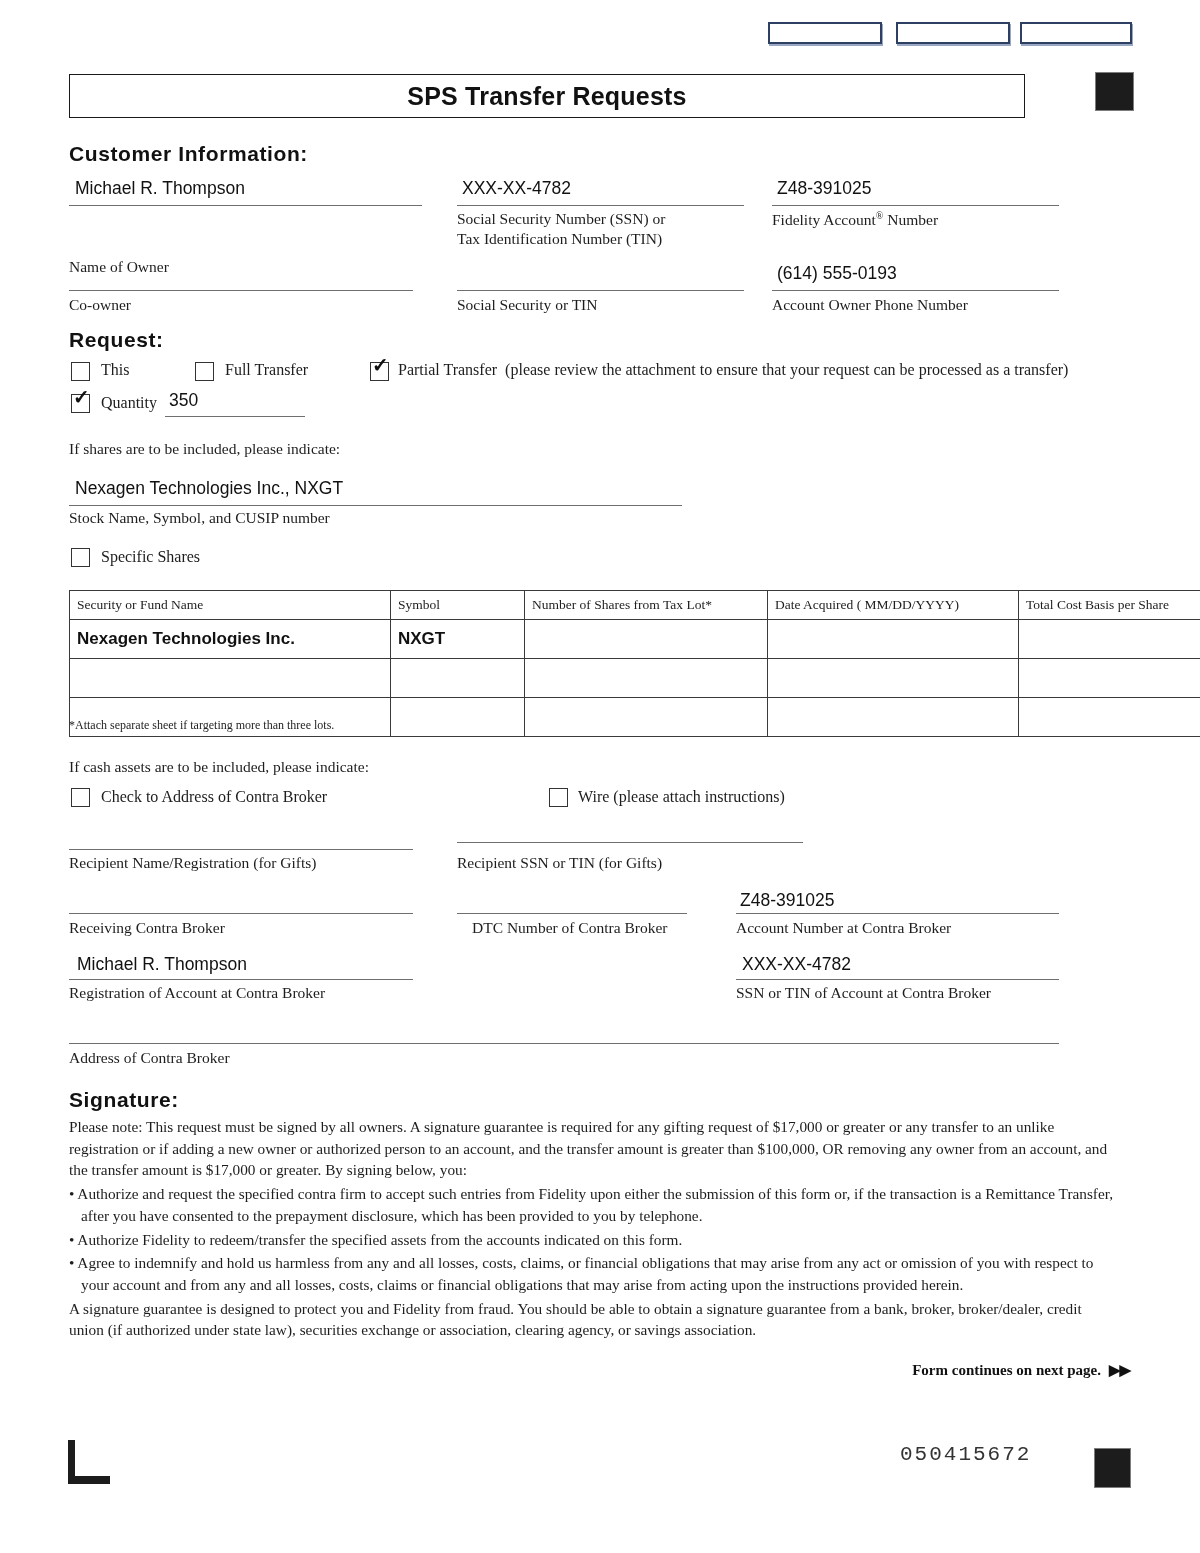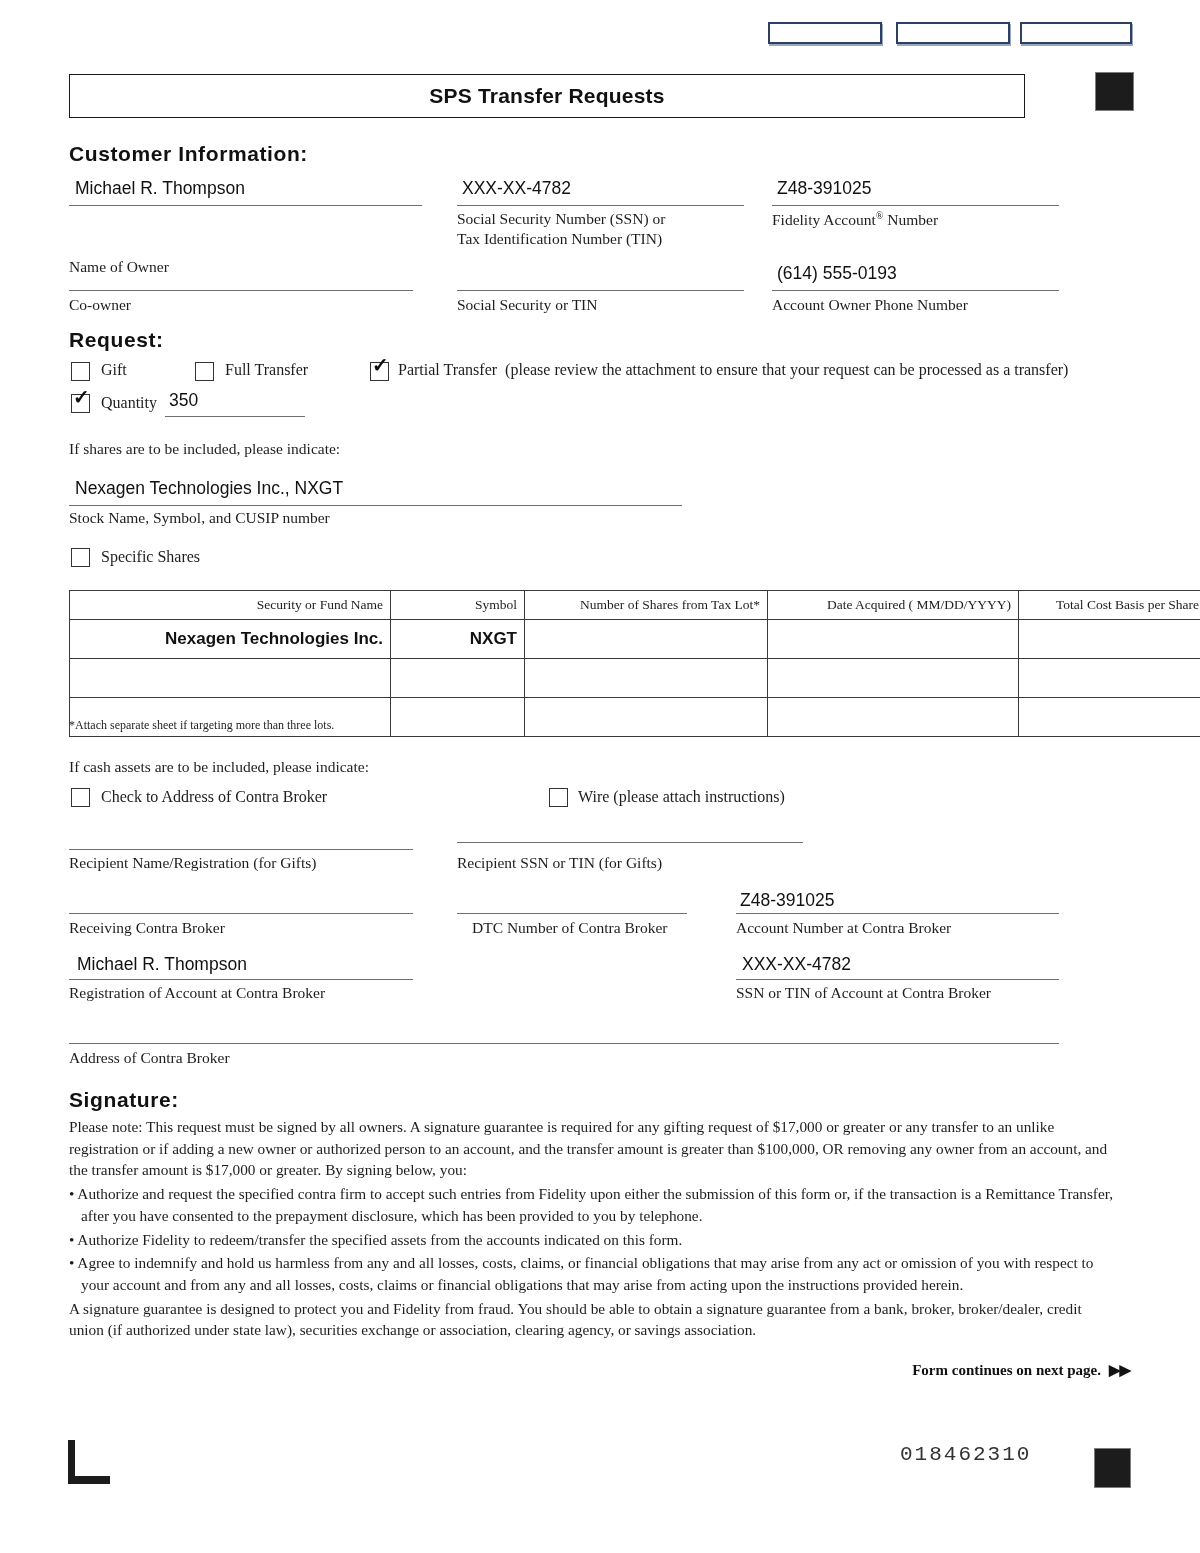--- a/index.html
+++ b/index.html
@@ -39,21 +39,21 @@
   .corner-mark i.h{left:0;bottom:0;width:42px;height:8px;}
 
   
   .title-bar{
     position:absolute;left:69px;top:74px;width:954px;height:42px;
     border:1.5px solid #1a1a1a;
     display:flex;align-items:center;justify-content:center;
   }
   .title-bar .t{
     font-family:"Liberation Sans", sans-serif;
-    font-weight:bold;font-size:21px;letter-spacing:.2px;color:#111;
+    font-weight:bold;font-size:25px;letter-spacing:.2px;color:#111;
   }
 
   
   .sec-head{
     position:absolute;left:69px;
     font-family:"Liberation Sans", sans-serif;
     font-weight:bold;font-size:21px;
     letter-spacing:.6px;color:#111;text-align:right;
   }
 
@@ -89,21 +89,21 @@
   
   .tbl{
     position:absolute;left:69px;top:590px;width:1062px;
     border-collapse:collapse;table-layout:fixed;
   }
   .tbl td,.tbl th{
     border:1.1px solid #3a3a3a;
     padding:3px 7px;
     vertical-align:middle;
     font-weight:normal;
-    text-align:right;
+    text-align:left;
   }
   .tbl th{
     font-family:"Liberation Serif", serif;
     font-size:13.5px;color:#1d1d1d;height:22px;
   }
   .tbl td{height:32px;}
   .tbl td .cell{
     font-family:"Liberation Sans", sans-serif;
     font-size:17px;color:#111;font-weight:bold;
   }
@@ -178,21 +178,21 @@
 
   <div class="abs val" style="left:777px;top:263px;">(614) 555-0193</div>
   <div class="rule" style="left:772px;top:290px;width:287px;"></div>
   <div class="abs lbl" style="left:772px;top:295px;">Account Owner Phone Number</div>
 
   <div class="sec-head" style="top:328px;">
     <span>Request:</span>
   </div>
 
   <div class="cbox" style="left:71px;top:362px;"></div>
-  <div class="cb-label" style="left:101px;top:361px;">Gift</div>
+  <div class="cb-label" style="left:101px;top:361px;">This</div>
 
   <div class="cbox" style="left:195px;top:362px;"></div>
   <div class="cb-label" style="left:225px;top:361px;">Full Transfer</div>
 
   <div class="cbox" style="left:370px;top:362px;">
       <span class="tick">✓</span>
     </div>
   <div class="cb-label" style="left:398px;top:361px;"><span>Partial Transfer</span>&nbsp;&nbsp;<span>(please review the attachment to ensure that your request can be processed as a transfer)</span></div>
 
   <div class="cbox" style="left:71px;top:394px;">
@@ -296,16 +296,16 @@
   </div>
 
   <div class="continues">
     <span>Form continues on next page.</span><span class="arrows">▶▶</span>
   </div>
 
   <div class="corner-mark">
       <i class="v"></i>
       <i class="h"></i>
     </div>
-  <div class="barcode">018462310</div>
+  <div class="barcode">050415672</div>
   <div class="blk-square blk-bottom"></div>
 
 </div>
 
 </body></html>

